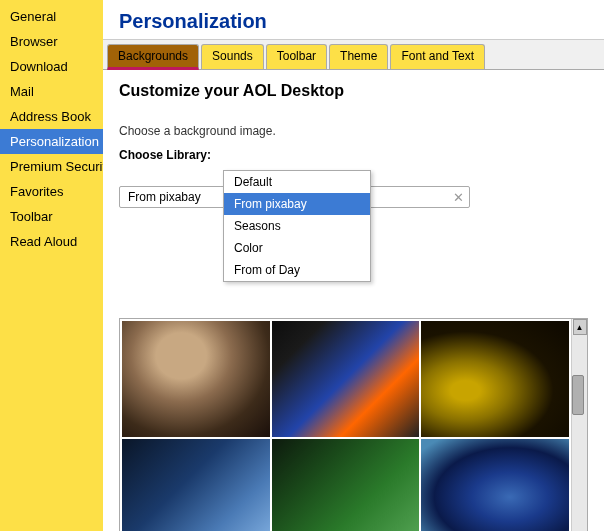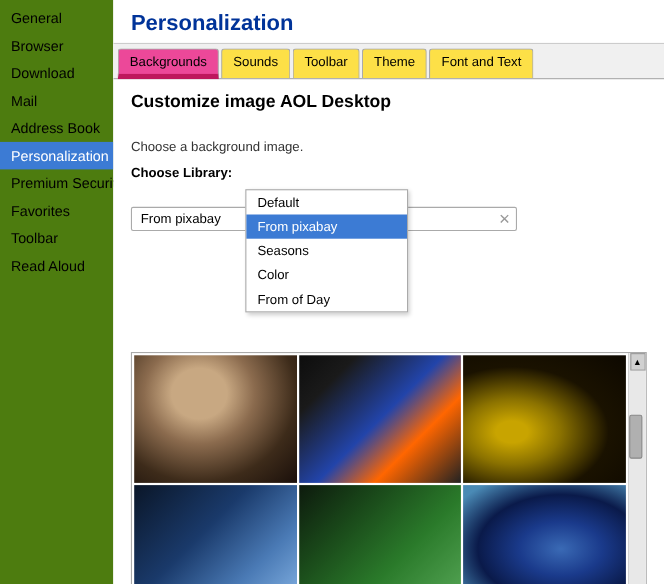--- a/index.html
+++ b/index.html
@@ -1,21 +1,21 @@
 <!DOCTYPE html>
 <html><head>
   <meta charset="utf-8">
   <style>
     * { box-sizing: border-box; margin: 0; padding: 0; }
     body { font-family: Arial, sans-serif; font-size: 13px; background: #f0f0f0; width: 604px; height: 531px; overflow: hidden; display: flex; }
 
     
     .sidebar {
       width: 103px;
-      background: #4d7c0f;
+      background: #fde047;
       height: 531px;
       flex-shrink: 0;
       padding-top: 4px;
     }
     .sidebar-item {
       padding: 5px 10px;
       cursor: pointer;
       color: #000;
       font-size: 13px;
       white-space: nowrap;
@@ -57,22 +57,22 @@
       border: 1px solid #aaa;
       border-bottom: none;
       background: #fde047;
       cursor: pointer;
       margin-right: 2px;
       font-size: 12px;
       color: #000;
       border-radius: 3px 3px 0 0;
     }
     .tab.active {
-      background: #ec4899;
-      border-bottom: 5px solid #be185d;
+      background: #a16207;
+      border-bottom: 3px solid #be185d;
       margin-bottom: -1px;
       z-index: 1;
       position: relative;
     }
 
     
     .content {
       padding: 12px 16px;
       flex: 1;
       overflow: hidden;
@@ -345,21 +345,21 @@
     </div>
     <div class="tab">
       <span>Theme</span>
     </div>
     <div class="tab">
       <span>Font and Text</span>
     </div>
   </div>
 
   <div class="content">
-    <div class="content-title">Customize image AOL Desktop</div>
+    <div class="content-title">Customize your AOL Desktop</div>
     <div class="content-subtitle">Choose a background image.</div>
 
     <div class="library-row">
       <span class="library-label">Choose Library:</span>
     </div>
 
     <div class="controls-row" style="margin-bottom: 6px; position: relative;">
       <div class="select-wrapper">
         <select class="dropdown-select">
           <option>From pixabay</option>

